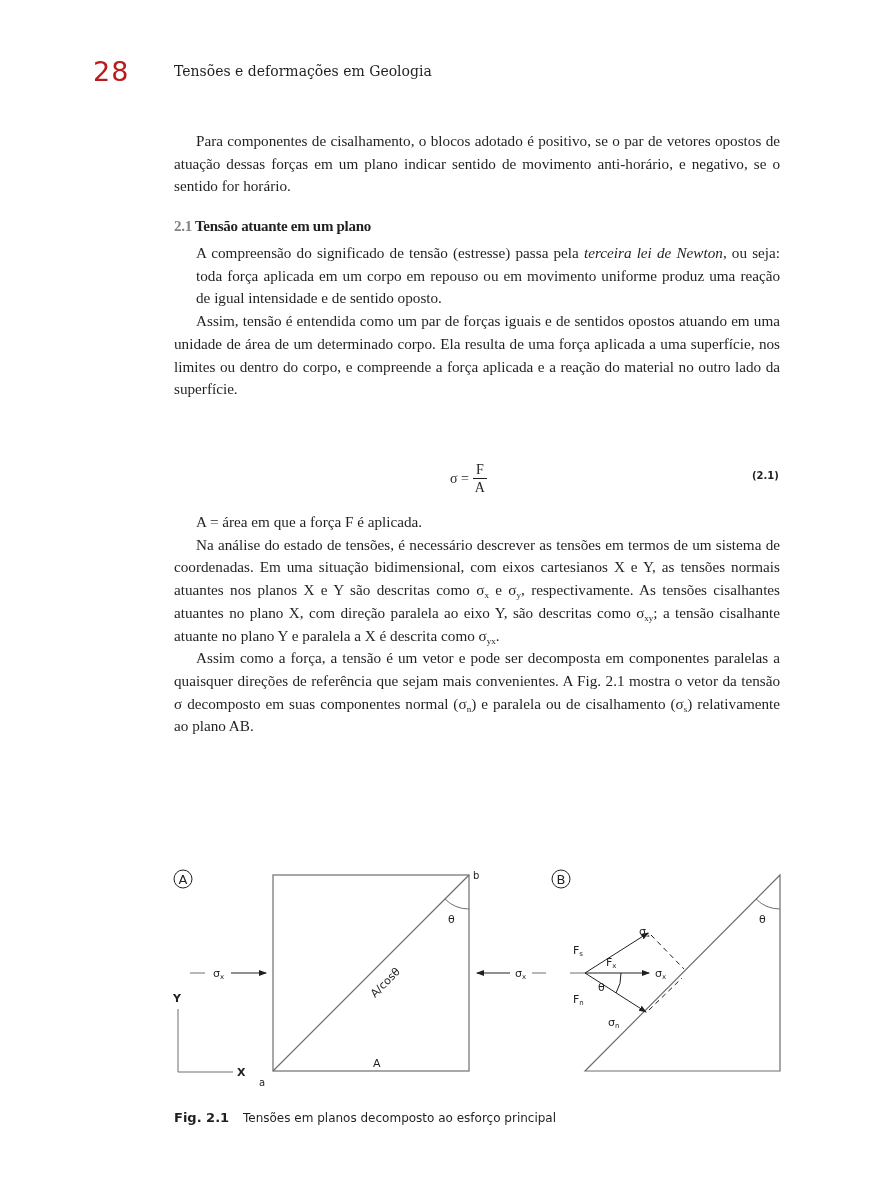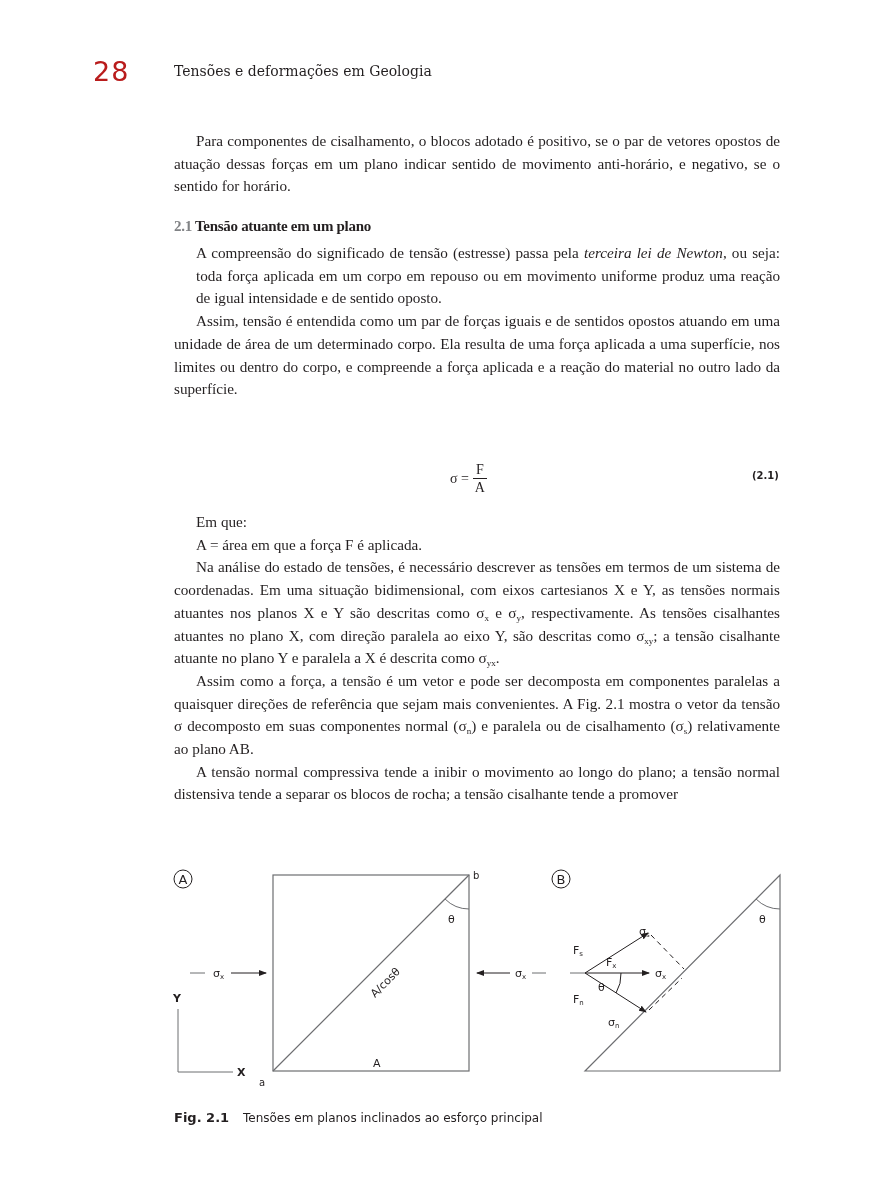--- a/index.html
+++ b/index.html
@@ -46,25 +46,23 @@
 <div class="equation">
   <span>σ =</span>
   <span class="frac">
     <span class="n">F</span>
     <span class="d">A</span>
   </span>
 </div>
 <div class="eq-number">(2.1)</div>
 
 <div class="text-block" style="top:511px;">
-  <p class="hang">Em que:</p>
   <p class="hang">A = área em que a força F é aplicada.</p>
   <p><span>Na análise do estado de tensões, é necessário descrever as tensões em termos de um sistema de coordenadas. Em uma situação bidimensional, com eixos cartesianos X e Y, as tensões normais atuantes nos planos X e Y são descritas como σ</span><sub>x</sub><span> e σ</span><sub>y</sub><span>, respectivamente. As tensões cisalhantes atuantes no plano X, com direção paralela ao eixo Y, são descritas como σ</span><sub>xy</sub><span>; a tensão cisalhante atuante no plano Y e paralela a X é descrita como σ</span><sub>yx</sub><span>.</span></p>
   <p><span>Assim como a força, a tensão é um vetor e pode ser decomposta em componentes paralelas a quaisquer direções de referência que sejam mais convenientes. A Fig. 2.1 mostra o vetor da tensão σ decomposto em suas componentes normal (σ</span><sub>n</sub><span>) e paralela ou de cisalhamento (σ</span><sub>s</sub><span>) relativamente ao plano AB.</span></p>
-  <p>A tensão normal compressiva tende a inibir o movimento ao longo do plano; a tensão normal distensiva tende a separar os blocos de rocha; a tensão cisalhante tende a promover</p>
 </div>
 
 <div class="figure">
   <svg width="625" height="240" viewBox="0 0 625 240">
     <defs>
       <marker id="arr" markerWidth="8" markerHeight="6" refX="7" refY="3" orient="auto">
         <path d="M0,0 L8,3 L0,6 Z" fill="#231f20"></path>
       </marker>
     </defs>
 
@@ -109,14 +107,14 @@
       <text x="443" y="166" font-size="11"><tspan>σ</tspan><tspan font-size="7" dy="2">n</tspan></text>
       <text x="408" y="94" font-size="11"><tspan>F</tspan><tspan font-size="7" dy="2">s</tspan></text>
       <text x="441" y="106" font-size="11"><tspan>F</tspan><tspan font-size="7" dy="2">x</tspan></text>
       <text x="408" y="143" font-size="11"><tspan>F</tspan><tspan font-size="7" dy="2">n</tspan></text>
     </g>
   </svg>
 </div>
 
 <div class="caption">
   <span class="label">Fig. 2.1</span>
-  <span>Tensões em planos inclinados ao esforço principal</span>
+  <span>Tensões em planos decomposto ao esforço principal</span>
 </div>
 
 </body></html>

